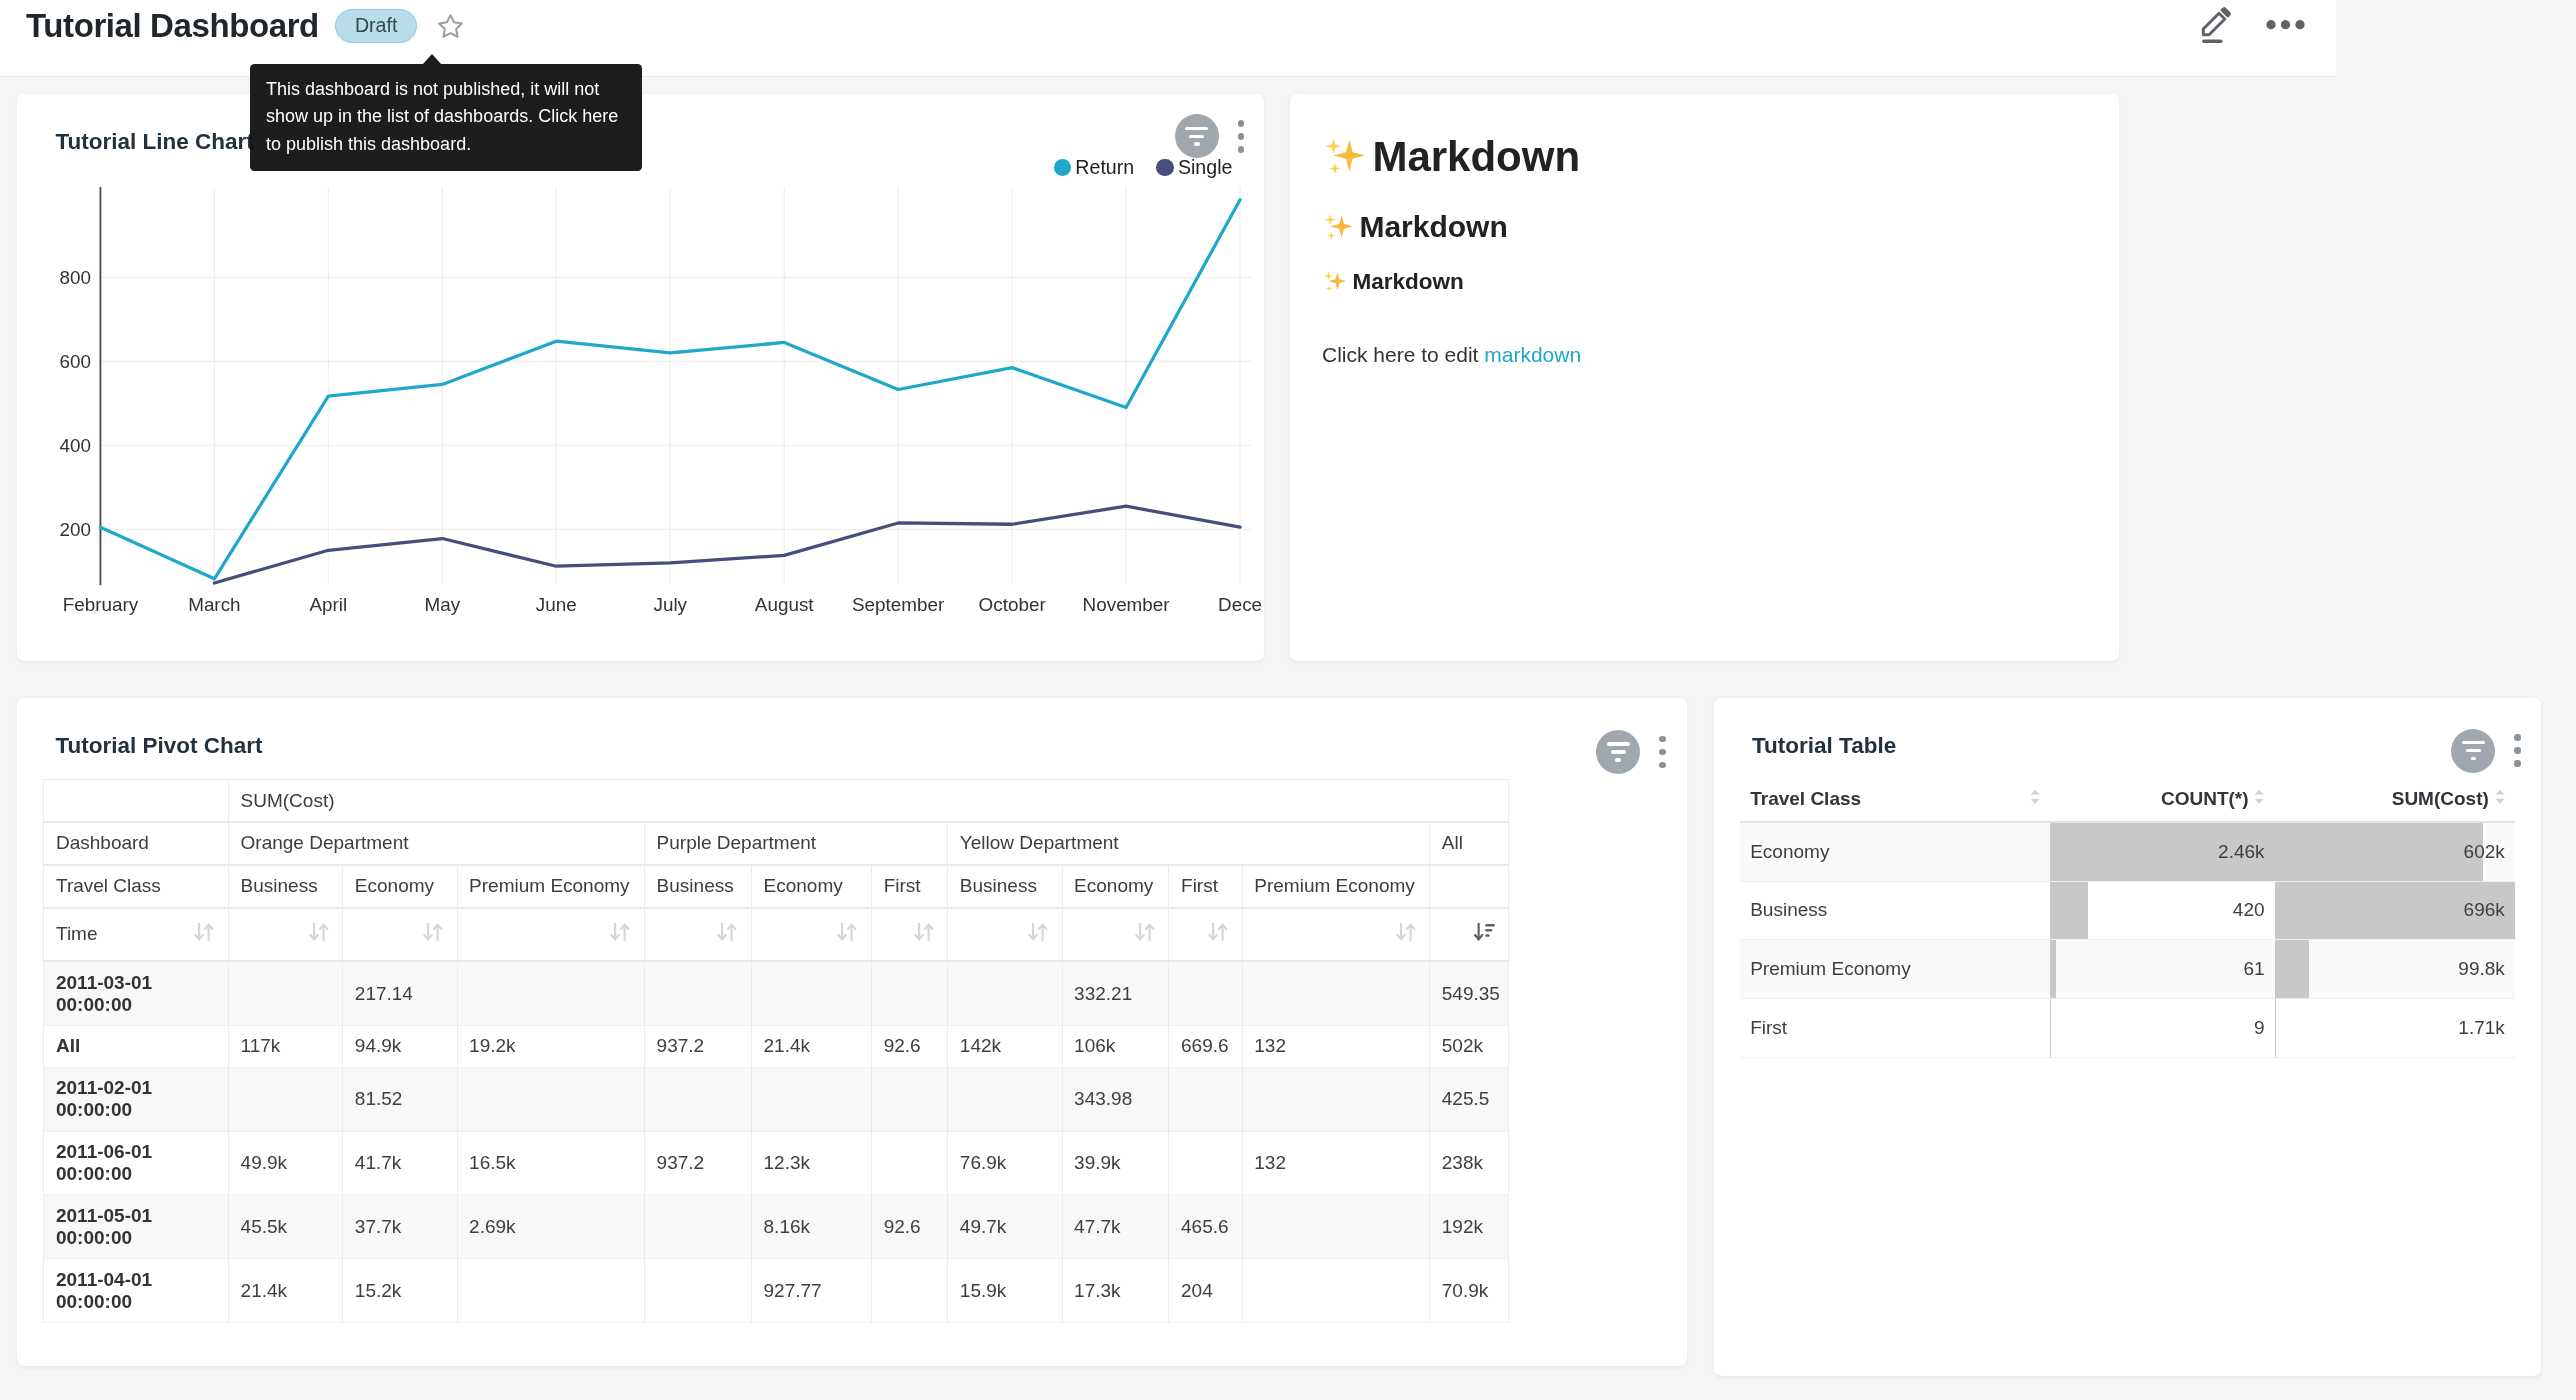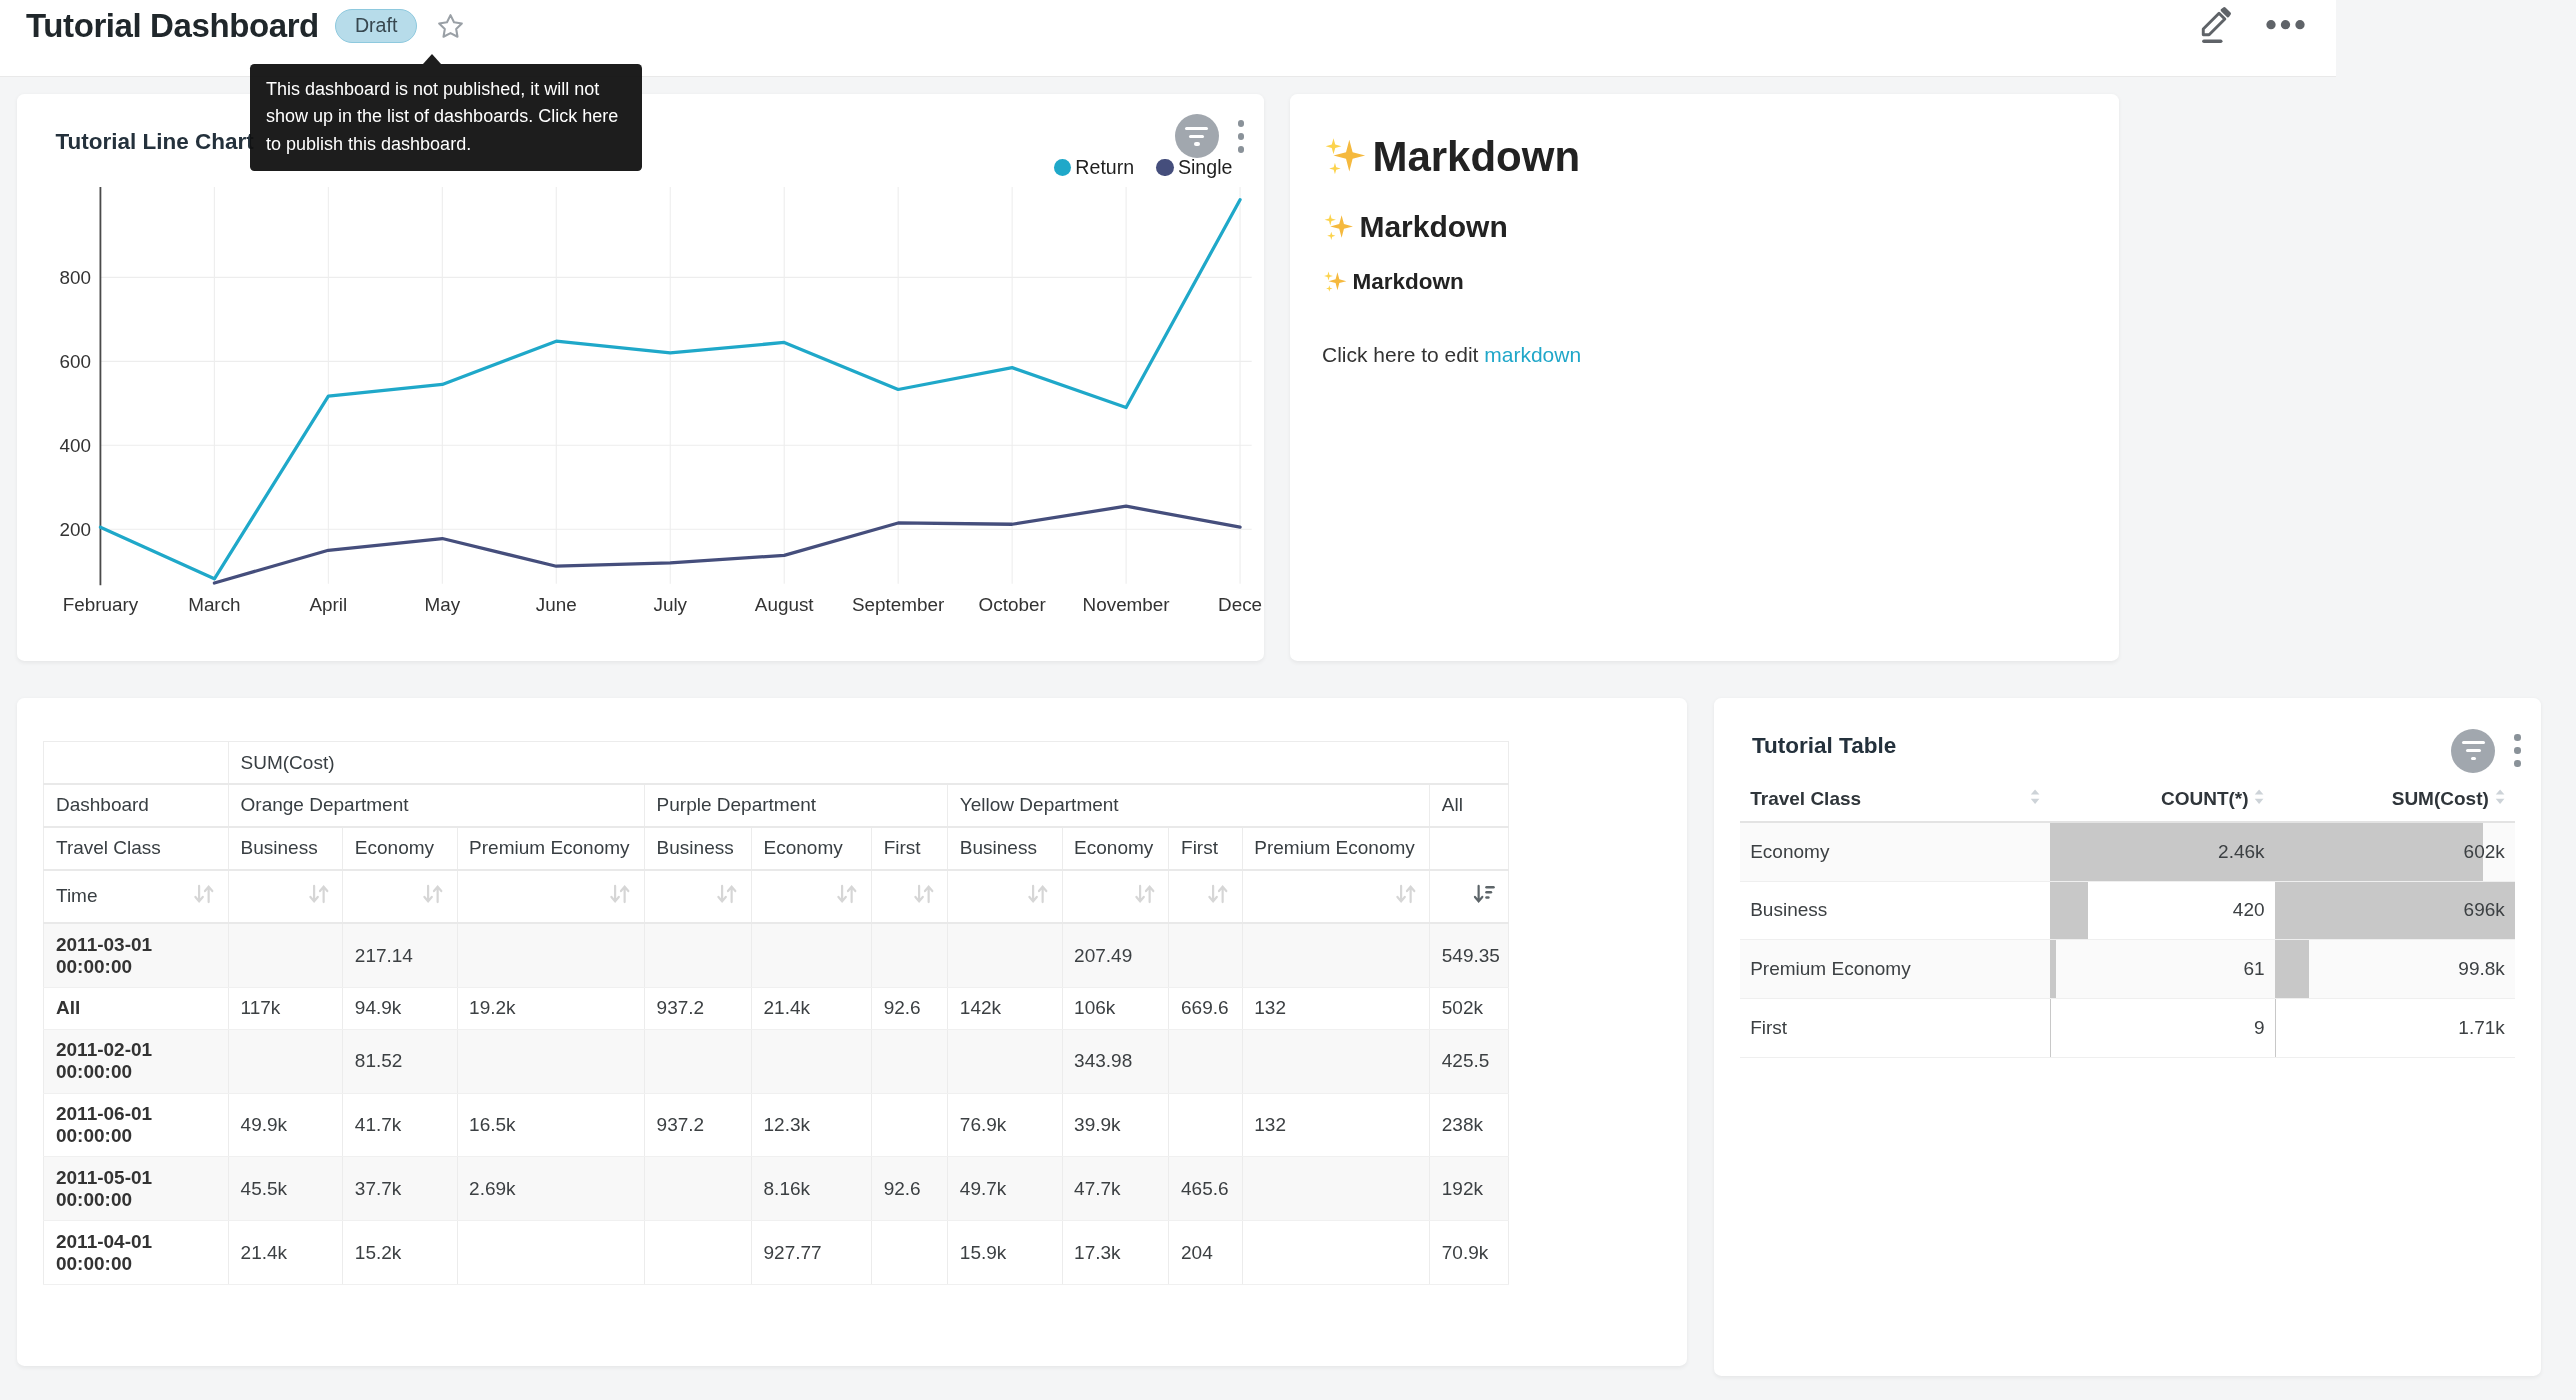--- a/index.html
+++ b/index.html
@@ -226,20 +226,35 @@
             <path d="M9 20l.9 3.1 3.1.9-3.1.9L9 28l-.9-3.1L5 24l3.1-.9z" fill="#fcd34d"></path>
           </svg>
       </span>
         <span>Markdown</span>
     </div>
     <p class="md-p"><span>Click here to edit</span> <a class="md-link" href="#">markdown</a></p>
   </section>
 
 
   <section class="card" id="card-pivot">
+    <div class="panel-head-rel">
+      <h2 class="panel-title">Tutorial Pivot Chart</h2>
+      <div class="panel-icons">
+        <span class="filter-badge">
+            <i></i>
+            <i></i>
+            <i></i>
+          </span>
+        <span class="kebab">
+            <i></i>
+            <i></i>
+            <i></i>
+          </span>
+      </div>
+    </div>
     <table class="pivot" id="pivot-table">
         <colgroup>
           <col style="width: 12.6%;">
           <col style="width: 7.8%;">
           <col style="width: 7.8%;">
           <col style="width: 12.8%;">
           <col style="width: 7.3%;">
           <col style="width: 8.2%;">
           <col style="width: 5.2%;">
           <col style="width: 7.8%;">
@@ -405,21 +420,21 @@
         <tbody>
           <tr>
             <td class="rowlabel">2011-03-01 00:00:00</td>
             <td></td>
             <td>217.14</td>
             <td></td>
             <td></td>
             <td></td>
             <td></td>
             <td></td>
-            <td>207.49</td>
+            <td>332.21</td>
             <td></td>
             <td></td>
             <td>549.35</td>
           </tr>
           <tr>
             <td class="rowlabel">All</td>
             <td>117k</td>
             <td>94.9k</td>
             <td>19.2k</td>
             <td>937.2</td>

